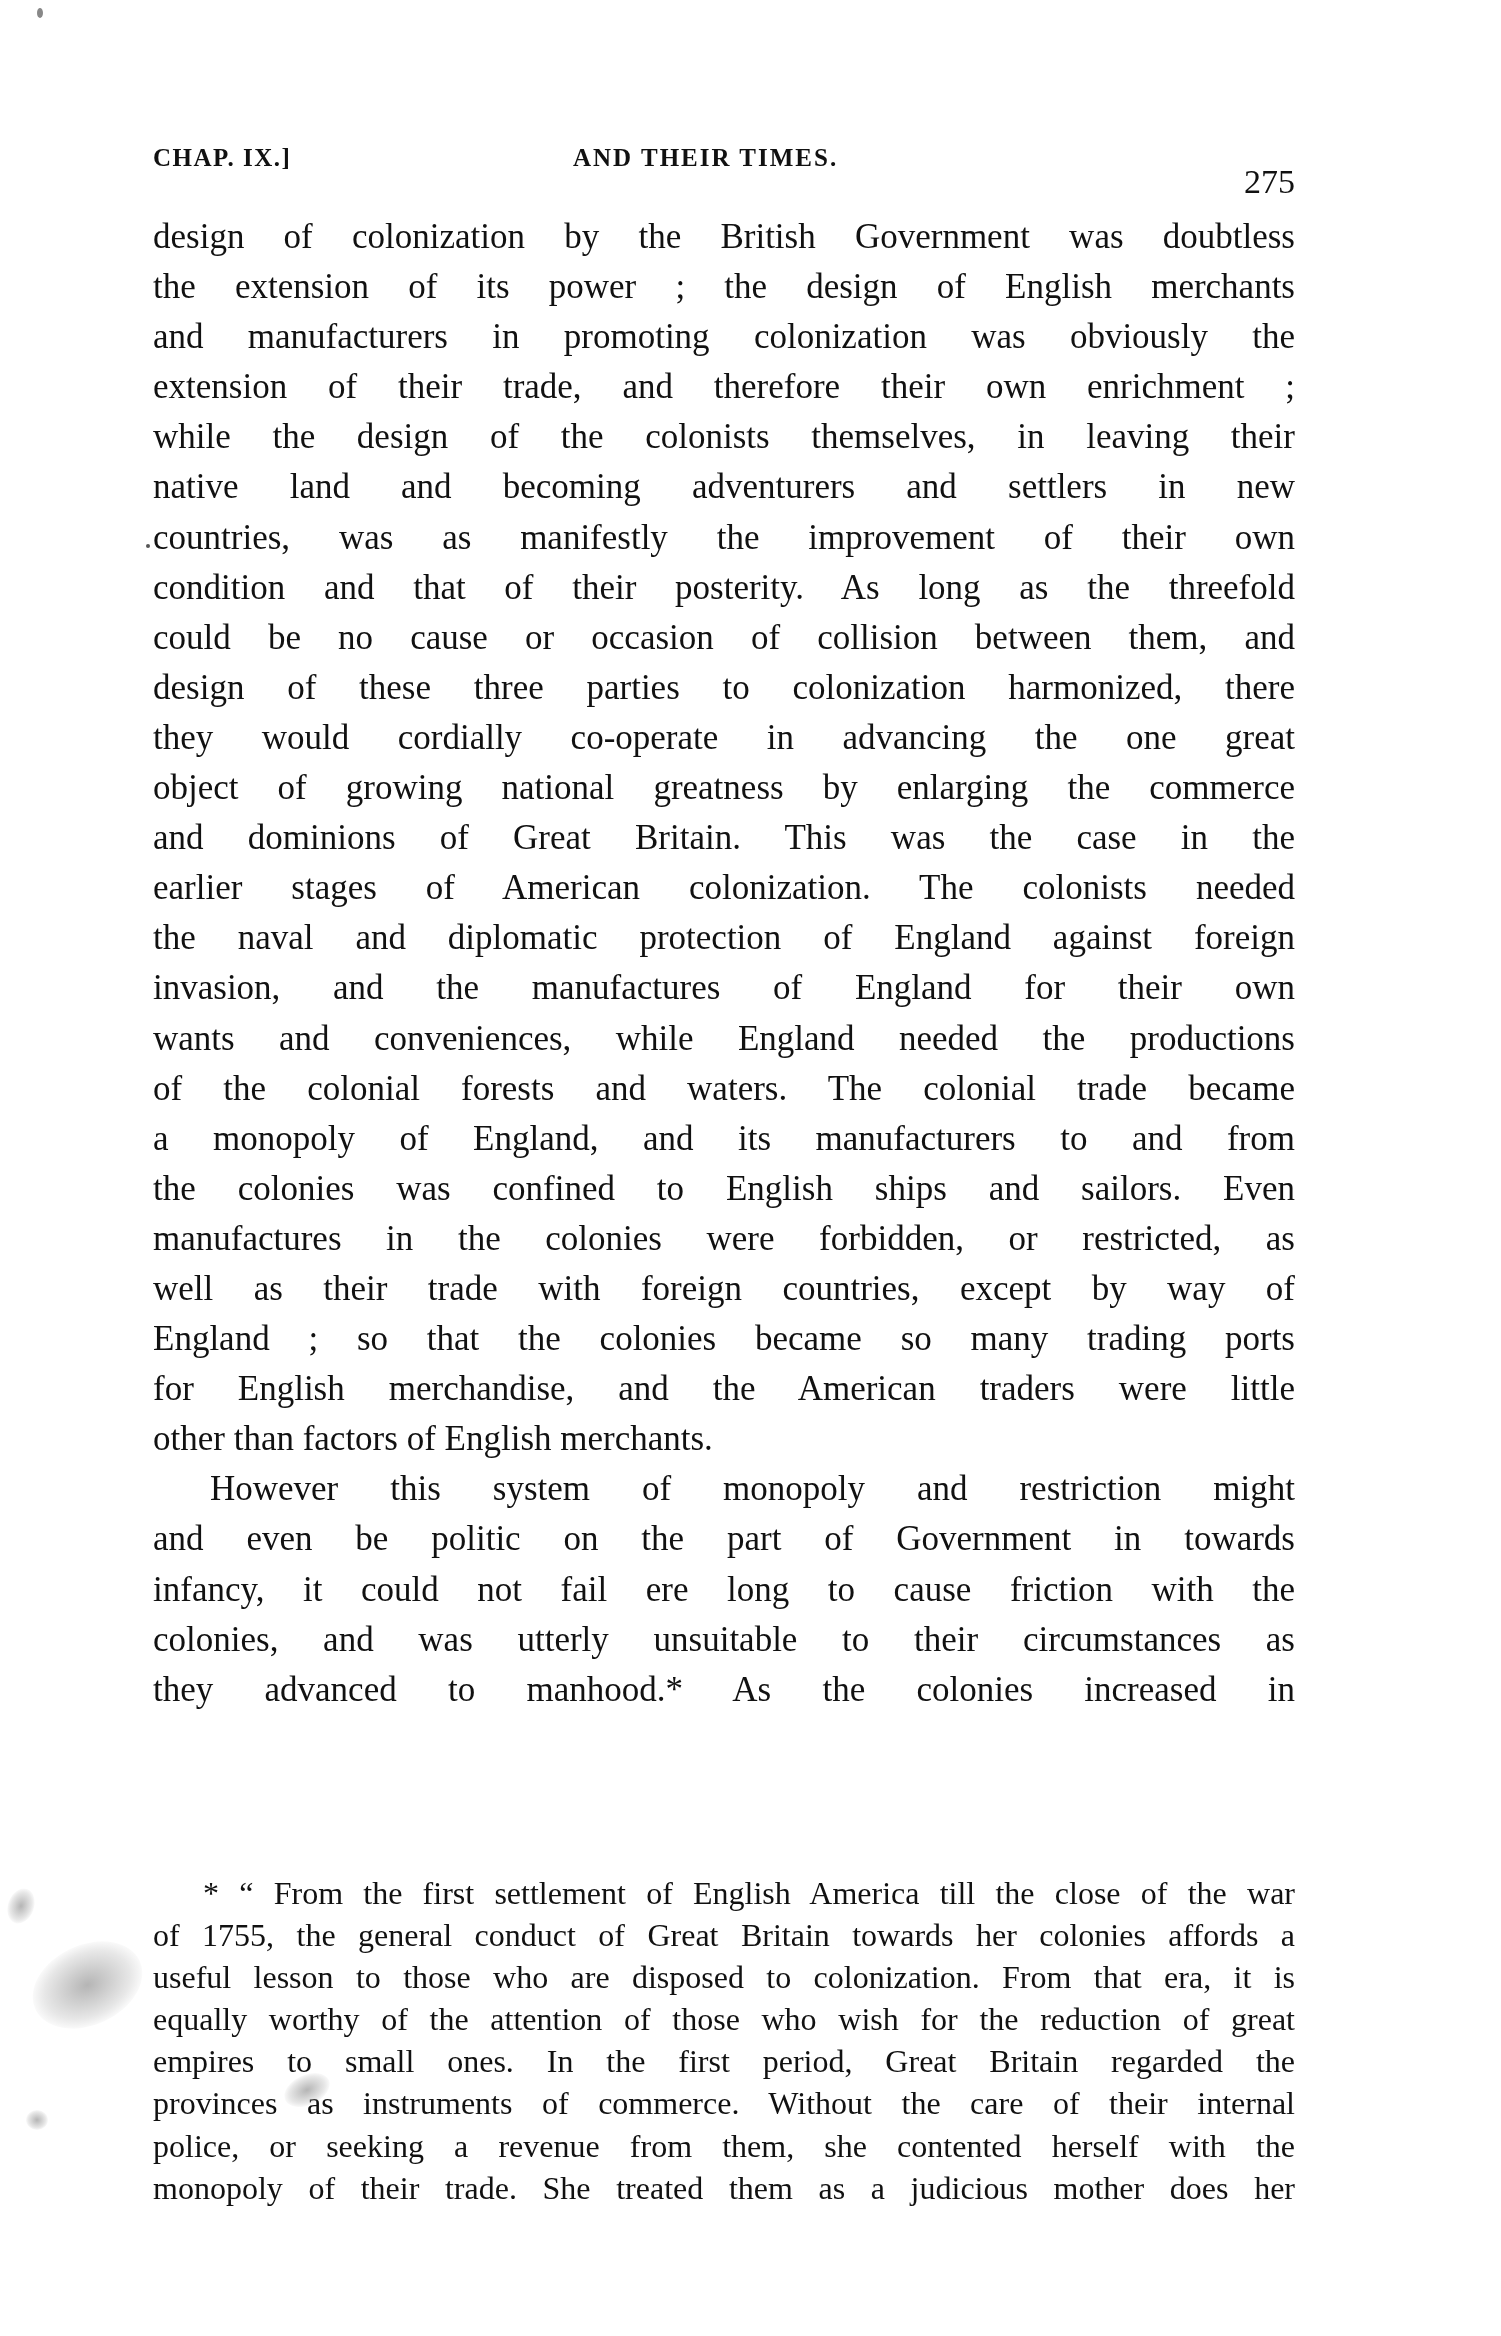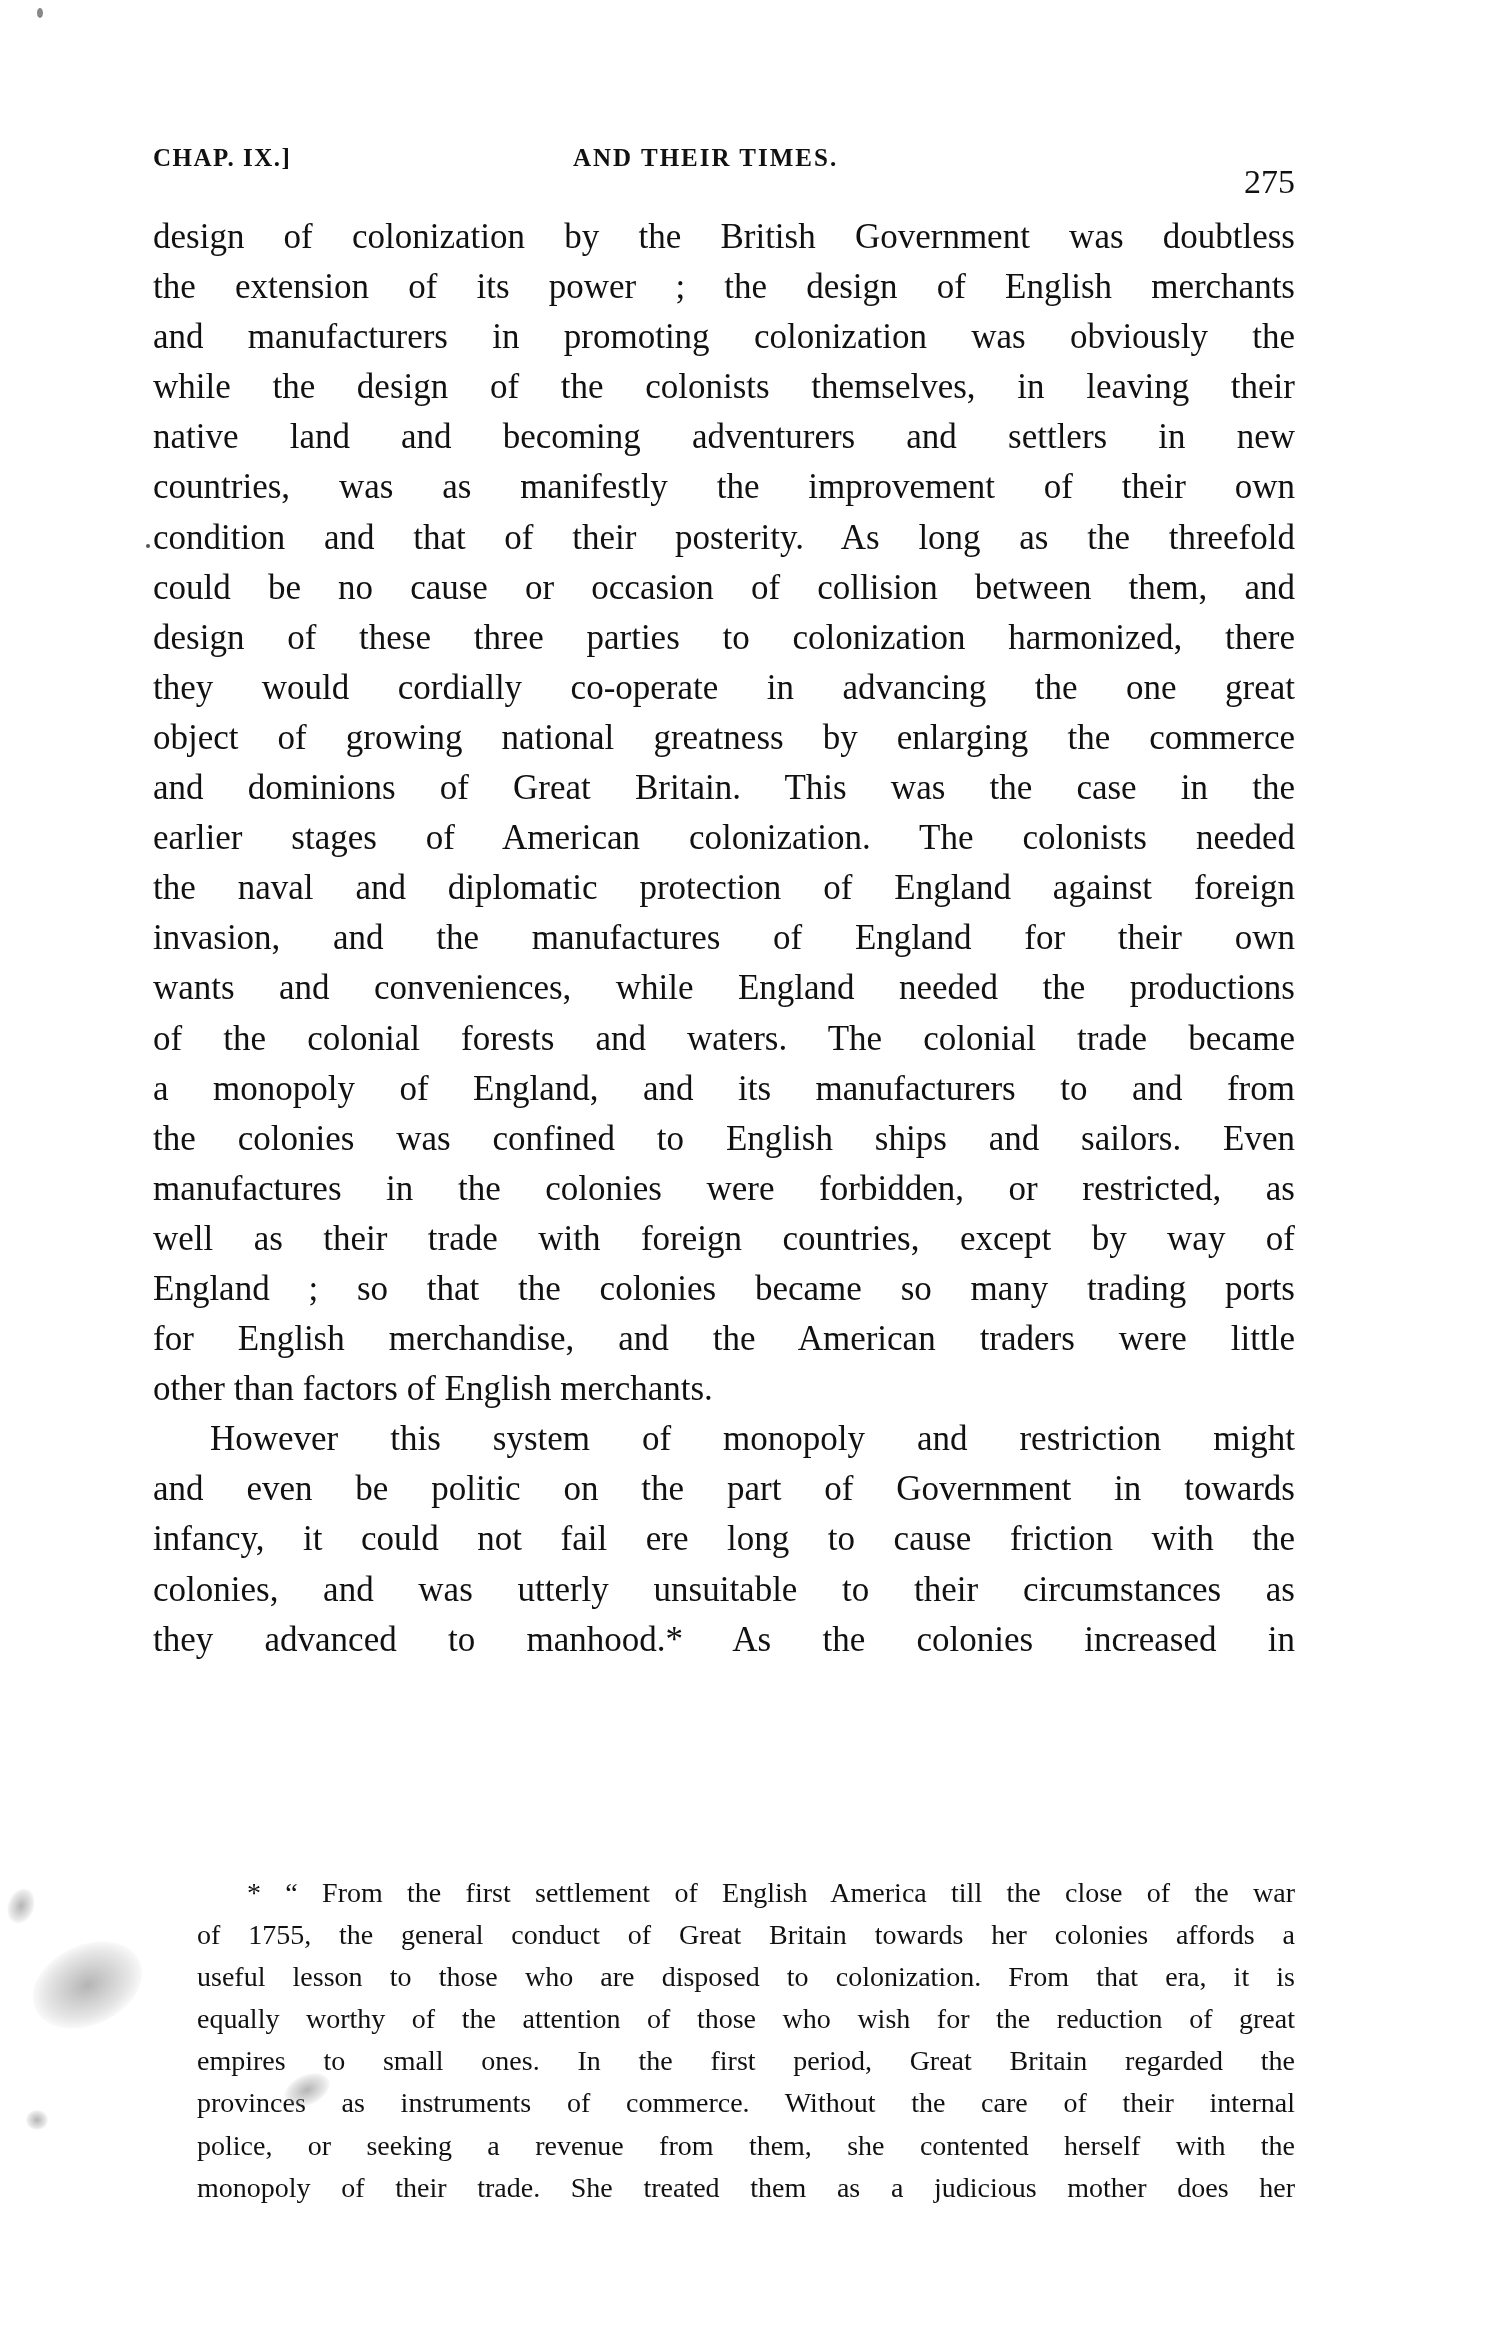--- a/index.html
+++ b/index.html
@@ -76,25 +76,24 @@
     .footnote {
       position: absolute;
       left: 153px;
       top: 1872px;
       width: 1142px;
     }
     .fn-line {
       display: block;
       height: 42.1px;
       line-height: 42.1px;
-      font-size: 28px;
+      font-size: 32px;
       text-align: justify;
       text-align-last: justify;
       white-space: nowrap;
-      margin-left: 44px;
     }
     .fn-line.indent {
       padding-left: 50px;
     }
     .smudge {
       position: absolute;
       border-radius: 50%;
       background: radial-gradient(ellipse at center, rgba(120,120,120,0.55) 0%, rgba(160,160,160,0.25) 55%, rgba(255,255,255,0) 75%);
     }
     .speck {
@@ -112,20 +111,21 @@
   <div class="running-head">
     <span class="rh-left">CHAP. IX.]</span>
     <span class="rh-center">AND THEIR TIMES.</span>
     <span class="rh-right">275</span>
   </div>
 
   <div class="body-text">
     <span class="line">design of colonization by the British Government was doubtless</span>
     <span class="line">the extension of its power ; the design of English merchants</span>
     <span class="line">and manufacturers in promoting colonization was obviously the</span>
+    <span class="line">extension of their trade, and therefore their own enrichment ;</span>
     <span class="line">while the design of the colonists themselves, in leaving their</span>
     <span class="line">native land and becoming adventurers and settlers in new</span>
     <span class="line">countries, was as manifestly the improvement of their own</span>
     <span class="line">condition and that of their posterity.  As long as the threefold</span>
     <span class="line">could be no cause or occasion of collision between them, and</span>
     <span class="line">design of these three parties to colonization harmonized, there</span>
     <span class="line">they would cordially co-operate in advancing the one great</span>
     <span class="line">object of growing national greatness by enlarging the commerce</span>
     <span class="line">and dominions of Great Britain.  This was the case in the</span>
     <span class="line">earlier stages of American colonization.  The colonists needed</span>

